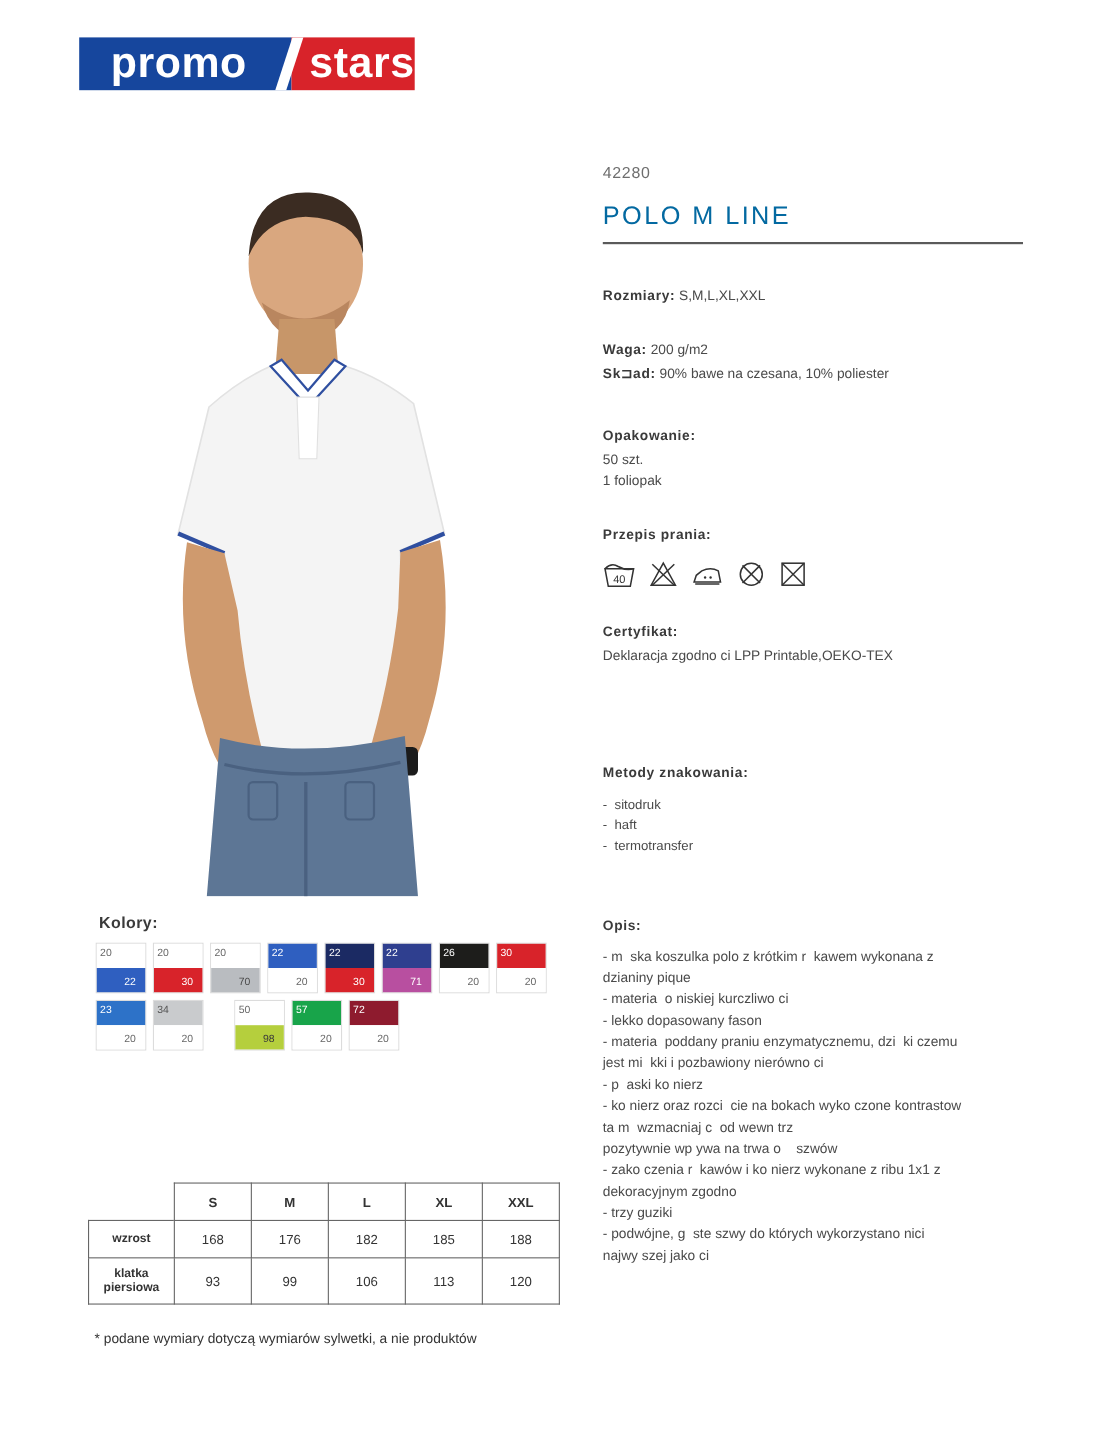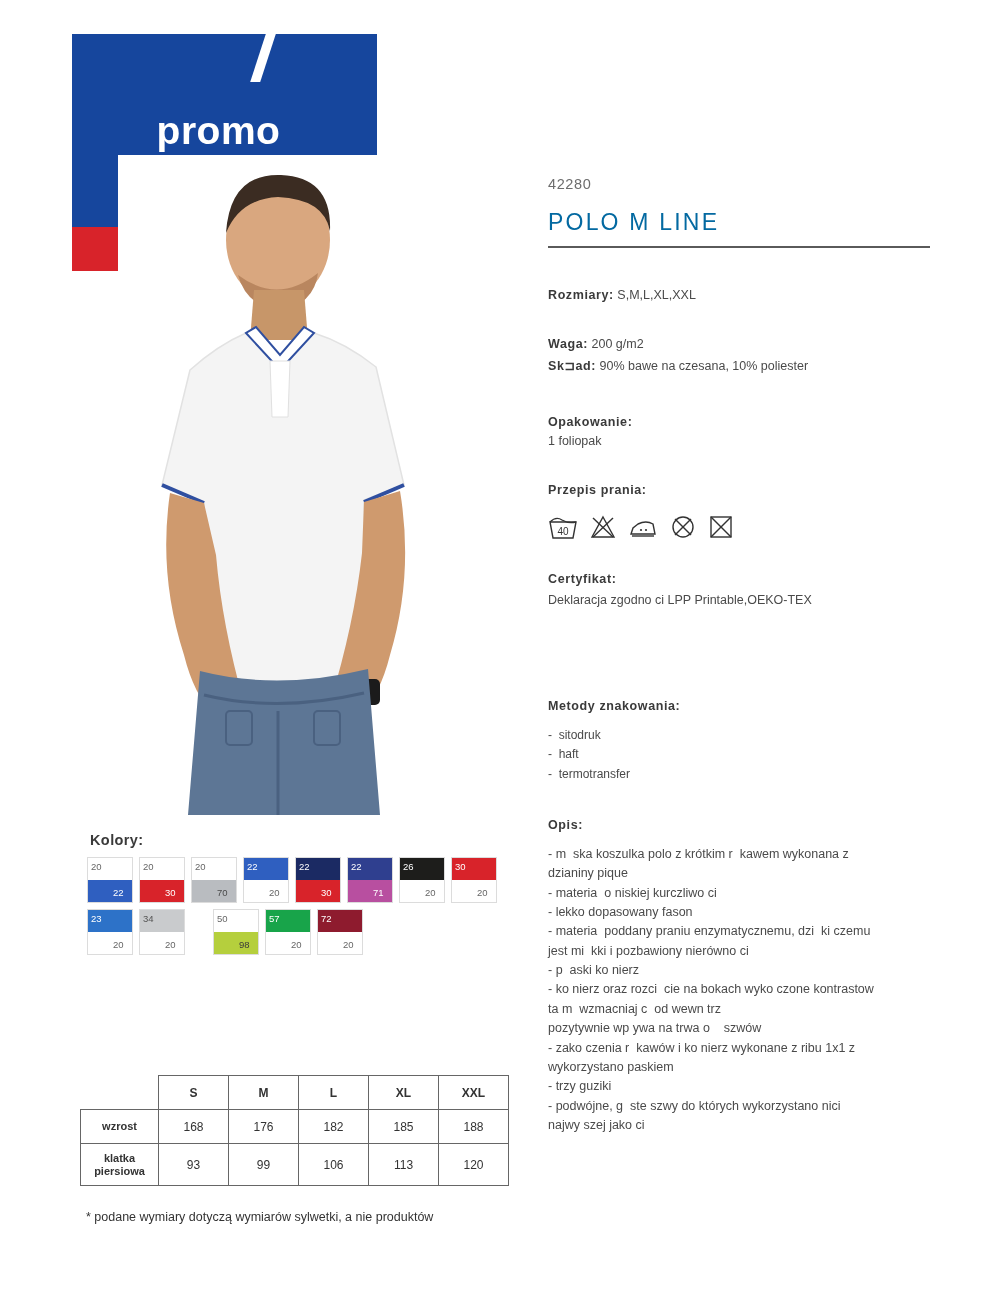--- a/index.html
+++ b/index.html
@@ -8,26 +8,25 @@
     width: 1000px; height: 1300px;
     background: #ffffff;
     font-family: "Liberation Sans", sans-serif;
     color: #3c3c3c;
   }
   .page { position: relative; width: 1000px; height: 1300px; overflow: hidden; }
 
   
   .logo {
     position: absolute; left: 72px; top: 34px;
-    width: 305px; height: 60px;
+    width: 305px; height: 48px;
     display: flex;
     font-weight: bold;
     font-size: 39px;
     letter-spacing: 0.5px;
-    flex-direction: column;
   }
   .logo-left {
     background: #16469d; color: #ffffff;
     flex: 0 0 193px;
     display: flex; align-items: center; justify-content: center;
     padding-right: 12px;
   }
   .logo-right {
     background: #d8232a; color: #ffffff;
     flex: 1;
@@ -46,21 +45,21 @@
   
   .photo {
     position: absolute; left: 118px; top: 155px;
     width: 360px; height: 660px;
     overflow: hidden;
   }
   .photo svg { display:block; }
 
   
   .right { position: absolute; left: 548px; top: 150px; width: 382px; }
-  .code { font-size: 14.5px; color: #6d6d6d; letter-spacing: 0.6px; margin-top: 26px; }
+  .code { font-size: 14.5px; color: #6d6d6d; letter-spacing: 0.6px; }
   .title {
     font-size: 23px; color: #0369a1; letter-spacing: 2.2px;
     margin-top: 17px; font-weight: normal;
   }
   .rule { border-bottom: 2px solid #5a5a5a; margin-top: 10px; width: 382px; }
 
   .blk { margin-top: 26px; font-size: 12.5px; line-height: 1.5; color: #4a4a4a; }
   .blk b, .lbl { font-weight: bold; color: #3a3a3a; letter-spacing: 0.6px; }
   .lbl { display: block; }
   .sub { margin-top: 3px; }
@@ -177,20 +176,21 @@
       <span class="lbl" style="display:inline">Waga:</span>
       <span>200 g/m2</span>
     </div>
     <div class="blk sub">
       <span class="lbl" style="display:inline">Sk⊐ad:</span>
       <span>90% bawe na czesana, 10% poliester</span>
     </div>
 
     <div class="blk gap-l">
       <span class="lbl">Opakowanie:</span>
+      <div class="sub">50 szt.</div>
       <div>1 foliopak</div>
     </div>
 
     <div class="blk gap-m">
       <span class="lbl">Przepis prania:</span>
       <div class="wash">
         <span>
           <svg width="30" height="26" viewBox="0 0 30 26">
             <path d="M2 8 L28 8 L25 24 L5 24 Z" fill="none" stroke="#333" stroke-width="1.4"></path>
             <path d="M2 8 Q8 2 14 6 Q21 10 28 8" fill="none" stroke="#333" stroke-width="1.4"></path>
@@ -236,35 +236,35 @@
 
     <div class="blk" style="margin-top:87px;">
       <span class="lbl">Metody znakowania:</span>
       <div class="list">
         <div>-  sitodruk</div>
         <div>-  haft</div>
         <div>-  termotransfer</div>
       </div>
     </div>
 
-    <div class="blk" style="margin-top:32px;">
+    <div class="blk" style="margin-top:52px;">
       <span class="lbl">Opis:</span>
       <div class="desc">
         <div>- m  ska koszulka polo z krótkim r  kawem wykonana z</div>
         <div>dzianiny pique</div>
         <div>- materia  o niskiej kurczliwo ci</div>
         <div>- lekko dopasowany fason</div>
         <div>- materia  poddany praniu enzymatycznemu, dzi  ki czemu</div>
         <div>jest mi  kki i pozbawiony nierówno ci</div>
         <div>- p  aski ko nierz</div>
         <div>- ko nierz oraz rozci  cie na bokach wyko czone kontrastow</div>
         <div>ta m  wzmacniaj c  od wewn trz</div>
         <div>pozytywnie wp ywa na trwa o    szwów</div>
         <div>- zako czenia r  kawów i ko nierz wykonane z ribu 1x1 z</div>
-        <div>wykorzystano paskiem</div>
+        <div>dekoracyjnym zgodno</div>
         <div>- trzy guziki</div>
         <div>- podwójne, g  ste szwy do których wykorzystano nici</div>
         <div>najwy szej jako ci</div>
       </div>
     </div>
   </div>
 
   <div class="kolory-title">Kolory:</div>
   <div class="swatches" id="swatches">
       <div class="sw" style="outline: rgb(220, 220, 220) solid 1px;">

